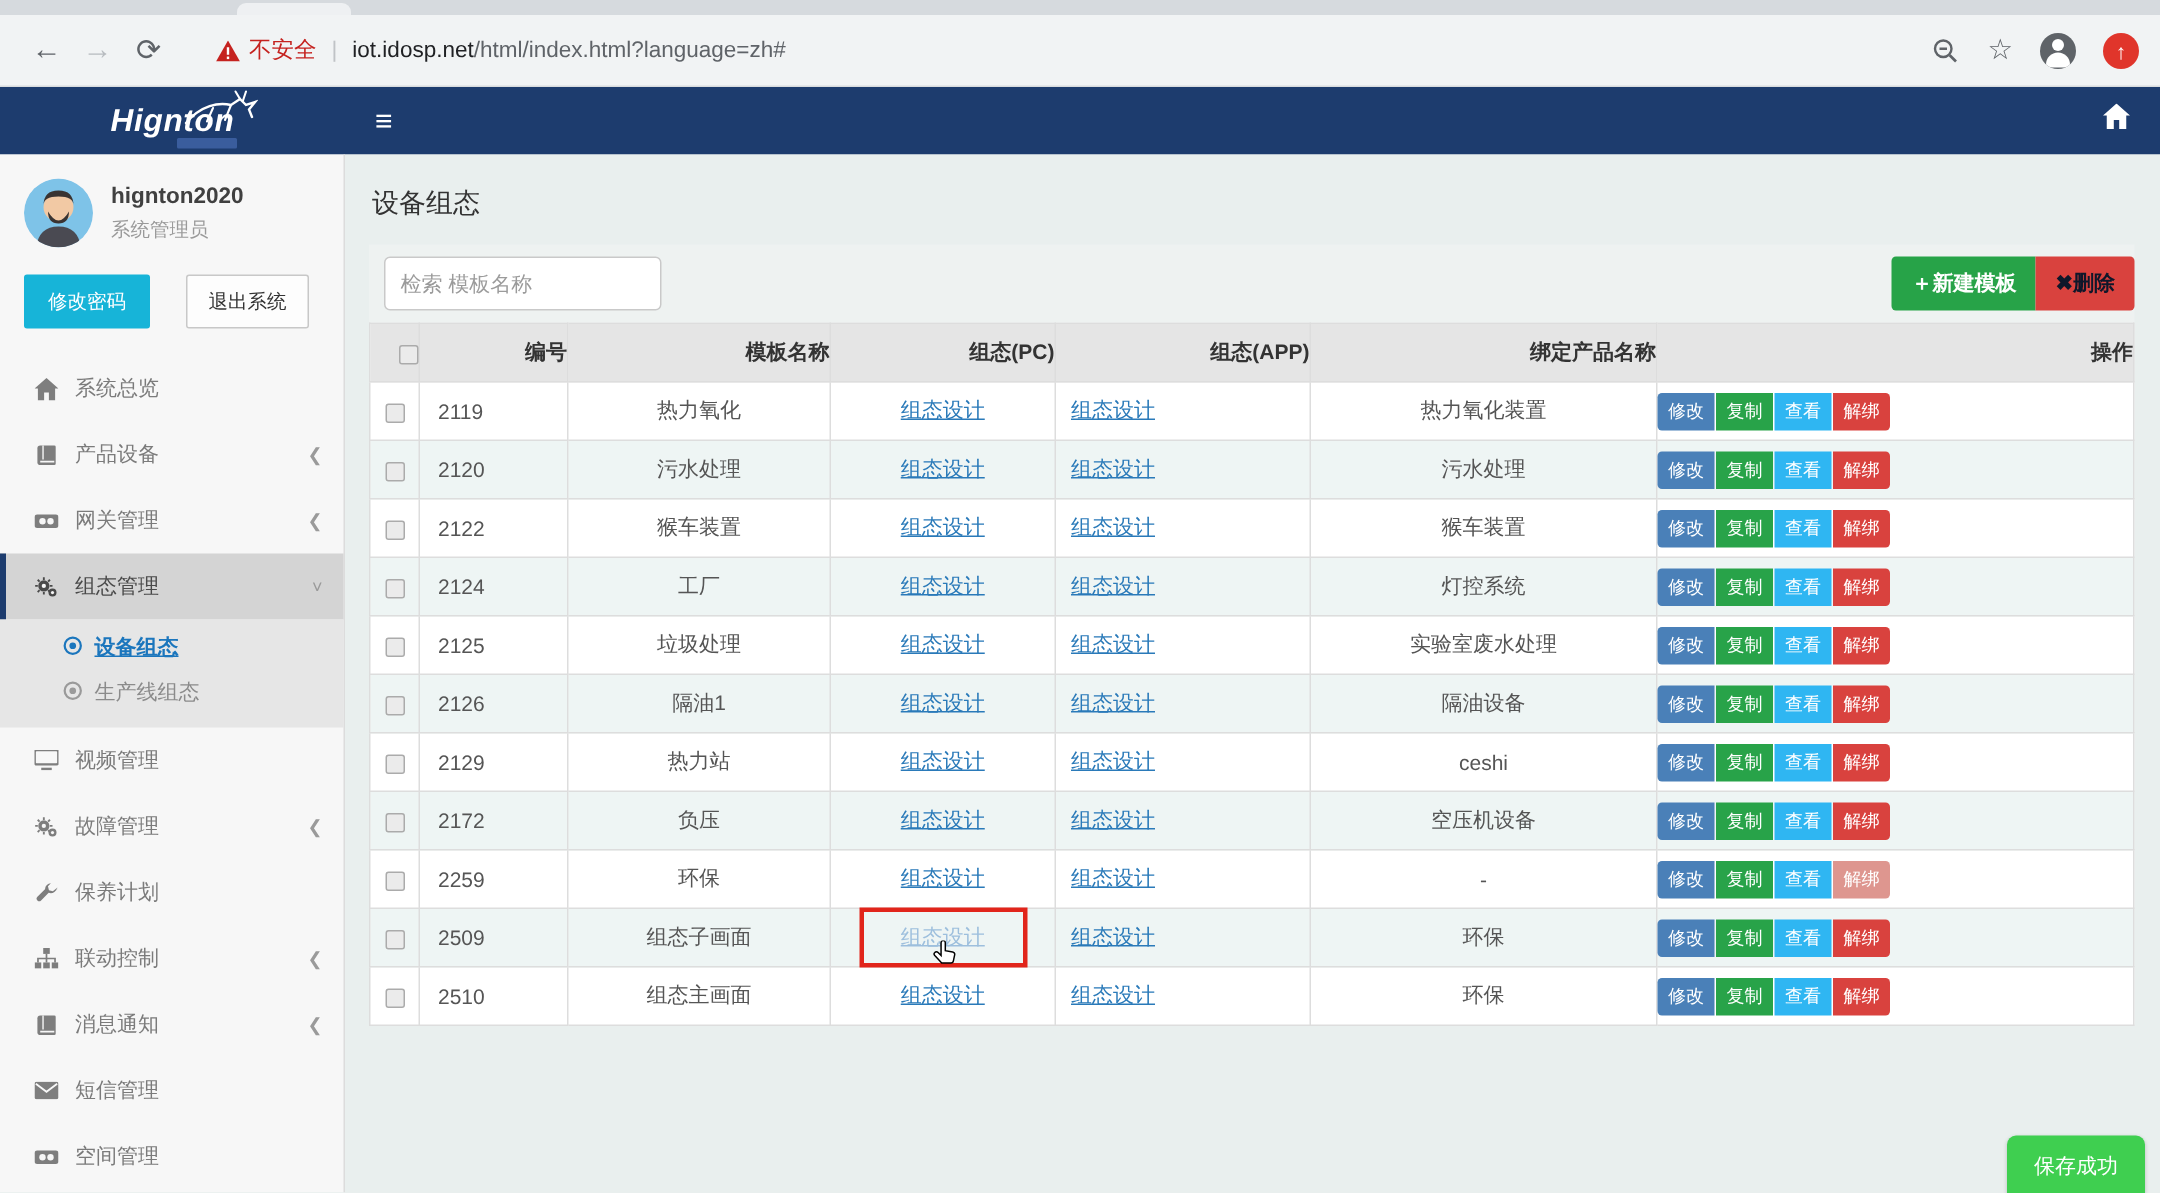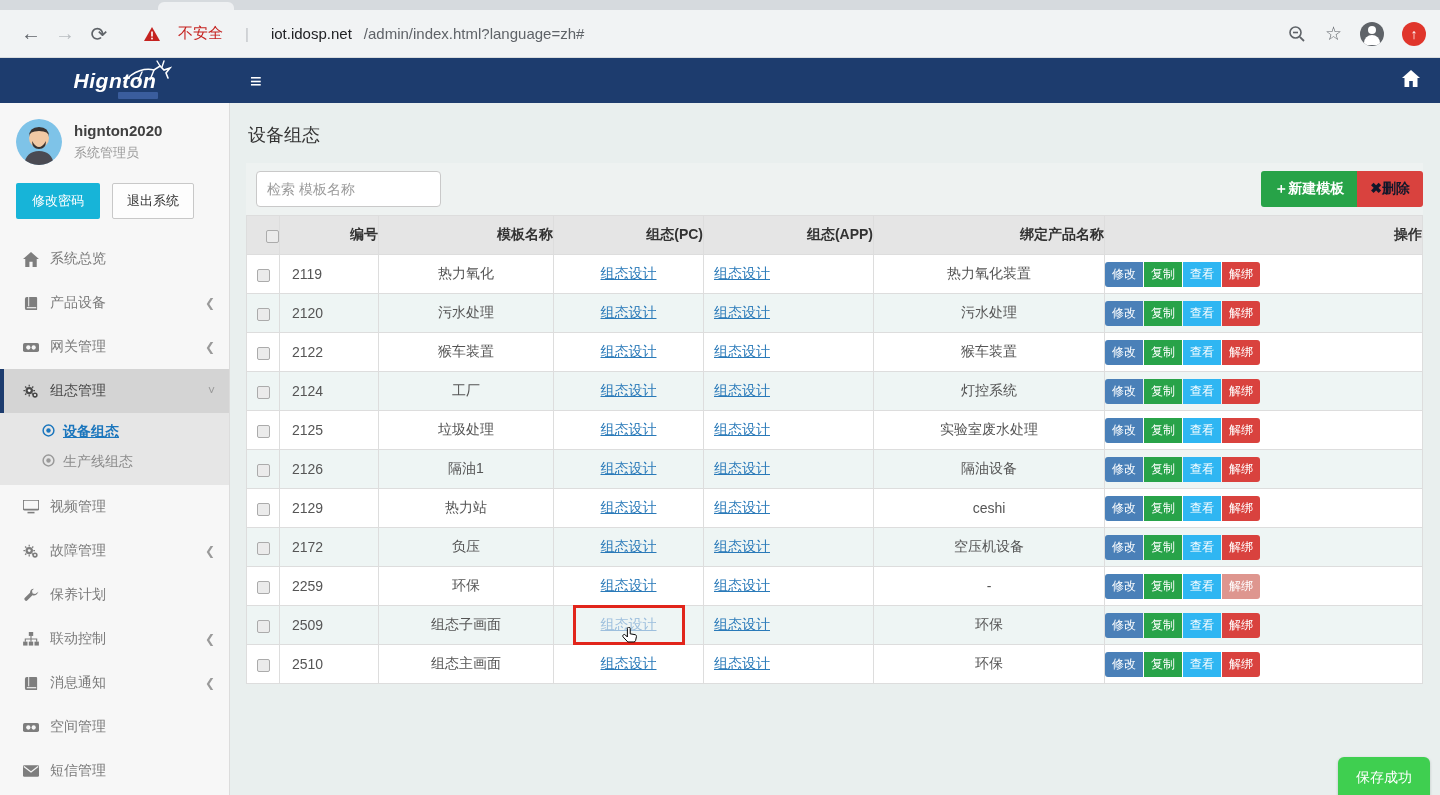--- a/index.html
+++ b/index.html
@@ -4,21 +4,21 @@
 <style>
   * { margin:0; padding:0; box-sizing:border-box; }
   html,body { width:1440px; height:795px; overflow:hidden; font-family:"Liberation Sans","DejaVu Sans",sans-serif; background:#e9efee; }
 
   
   .tabstrip { height:10px; background:#d6dade; position:relative; }
   .tabstrip .tab { position:absolute; left:158px; top:2px; width:76px; height:8px; background:#eef0f2; border-radius:6px 6px 0 0; }
   .toolbar { height:48px; background:#f1f3f4; display:flex; align-items:center; padding:0 14px; border-bottom:1px solid #d9dcde; }
   .nav-ic { width:34px; height:34px; display:flex; align-items:center; justify-content:center; font-size:20px; color:#5f6368; border-radius:50%; }
   .nav-ic.disabled { color:#b8bcc0; }
-  .urlbox { flex:1; display:flex; align-items:center; margin:0 14px 0 28px; font-size:15px;gap:12px; }
+  .urlbox { flex:1; display:flex; align-items:center; margin:0 14px 0 28px; font-size:15px; }
   .warn-tri { width:16px; height:14px; margin-right:6px; }
   .not-secure { color:#c5221f; margin-right:10px; font-size:15px; }
   .url-sep { color:#c0c3c6; margin-right:10px; font-weight:300; }
   .url-domain { color:#202124; }
   .url-path { color:#5f6368; }
   .chrome-right { display:flex; align-items:center; gap:18px; }
   .star { font-size:19px; color:#5f6368; }
   .avatar-ic { width:24px; height:24px; border-radius:50%; background:#5f6368; position:relative; overflow:hidden; }
   .avatar-ic:before { content:""; position:absolute; top:4px; left:8px; width:8px; height:8px; border-radius:50%; background:#fff; }
   .avatar-ic:after { content:""; position:absolute; top:13px; left:4px; width:16px; height:10px; border-radius:8px 8px 0 0; background:#fff; }
@@ -37,21 +37,21 @@
   
   .layout { display:flex; height:692px; }
   .sidebar { width:230px; background:#f7f7f7; border-right:1px solid #dcdcdc; flex-shrink:0; }
   .content { flex:1; padding:14px 17px 0 16px; background:#e9efee; overflow:hidden; }
 
   
   .user-card { display:flex; align-items:center; padding:16px 14px 10px 16px; gap:12px; }
   .user-avatar { width:46px; height:46px; border-radius:50%; overflow:hidden; background:#cfe3f2; flex-shrink:0; }
   .user-name { font-size:15px; font-weight:bold; color:#404040; margin-bottom:5px; }
   .user-role { font-size:13px; color:#9a9a9a; }
-  .user-btns { display:flex; gap:12px; padding:8px 16px 14px 16px; }
+  .user-btns { display:flex; gap:24px; padding:8px 16px 14px 16px; }
   .btn-pwd { background:#17b4d8; color:#fff; border:none; font-size:13px; padding:8px 16px; border-radius:2px; cursor:pointer; }
   .btn-logout { background:#fdfdfd; color:#333; border:1px solid #c8c8c8; font-size:13px; padding:8px 14px; border-radius:2px; cursor:pointer;text-align:right; }
 
   .menu { list-style:none; margin-top:4px; }
   .menu-item { height:44px; display:flex; align-items:center; padding:0 14px 0 18px; color:#7b7b7b; font-size:14px; cursor:pointer; border-left:4px solid transparent; }
   .menu-item .mi-icon { width:18px; margin-right:10px; display:flex; align-items:center; justify-content:center; color:#757575; }
   .menu-item .mi-icon svg { display:block; }
   .menu-item .mi-label { flex:1; }
   .menu-item .mi-chev { color:#9a9a9a; font-size:12px; }
   .menu-item.active { background:#d4d4d4; border-left-color:#1d3c6e; color:#4a4a4a; }
@@ -108,21 +108,21 @@
     <div class="nav-ic">⟳</div>
     <div class="urlbox">
       <svg class="warn-tri" viewBox="0 0 16 14">
           <path d="M8 0L16 14H0Z" fill="#c5221f"></path>
           <rect x="7.2" y="4.5" width="1.6" height="5" fill="#fff"></rect>
           <rect x="7.2" y="10.7" width="1.6" height="1.7" fill="#fff"></rect>
         </svg>
       <span class="not-secure">不安全</span>
       <span class="url-sep">|</span>
       <span class="url-domain">iot.idosp.net</span>
-        <span class="url-path">/admin/index.html?language=zh#</span>
+        <span class="url-path">/html/index.html?language=zh#</span>
     </div>
     <div class="chrome-right">
       <svg width="20" height="20" viewBox="0 0 20 20">
           <circle cx="8.5" cy="8.5" r="5.5" fill="none" stroke="#5f6368" stroke-width="1.6"></circle>
           <line x1="6" y1="8.5" x2="11" y2="8.5" stroke="#5f6368" stroke-width="1.6"></line>
           <line x1="12.8" y1="12.8" x2="17" y2="17" stroke="#5f6368" stroke-width="1.8"></line>
         </svg>
       <span class="star">☆</span>
       <div class="avatar-ic"></div>
       <div class="update-ic">↑</div>
@@ -299,36 +299,36 @@
               <path d="M3 1h10a1 1 0 0 1 1 1v12a1 1 0 0 1-1 1H3a2 2 0 0 1-2-2V3a2 2 0 0 1 2-2Z" fill="#7e7e7e"></path>
               <path d="M3 12.5h10" stroke="#f7f7f7" stroke-width="1.2"></path>
               <path d="M5 1v10" stroke="#f7f7f7" stroke-width="1"></path>
             </svg>
           </span>
           <span class="mi-label">消息通知</span>
           <span class="mi-chev">❮</span>
         </li>
         <li class="menu-item">
           <span class="mi-icon">
+            <svg width="16" height="12" viewBox="0 0 18 13">
+              <rect x="0" y="0" width="18" height="13" rx="1.5" fill="#7e7e7e"></rect>
+              <path d="M1 1.5l8 6 8-6" stroke="#f7f7f7" stroke-width="1.4" fill="none"></path>
+            </svg>
+          </span>
+          <span class="mi-label">短信管理</span>
+        </li>
+        <li class="menu-item">
+          <span class="mi-icon">
             <svg width="16" height="13" viewBox="0 0 18 14">
               <rect x="0" y="2" width="18" height="10" rx="2" fill="#7e7e7e"></rect>
               <circle cx="6" cy="7" r="2.4" fill="#f7f7f7"></circle>
               <circle cx="12" cy="7" r="2.4" fill="#f7f7f7"></circle>
             </svg>
           </span>
           <span class="mi-label">空间管理</span>
-        </li>
-        <li class="menu-item">
-          <span class="mi-icon">
-            <svg width="16" height="12" viewBox="0 0 18 13">
-              <rect x="0" y="0" width="18" height="13" rx="1.5" fill="#7e7e7e"></rect>
-              <path d="M1 1.5l8 6 8-6" stroke="#f7f7f7" stroke-width="1.4" fill="none"></path>
-            </svg>
-          </span>
-          <span class="mi-label">短信管理</span>
         </li>
       </ul>
   </div>
 
   <div class="content">
     <h1 class="page-title">设备组态</h1>
     <div class="panel-toolbar">
       <input class="search-input" placeholder="检索 模板名称" style="">
       <div class="toolbar-btns">
         <button class="btn-new">＋新建模板</button>

